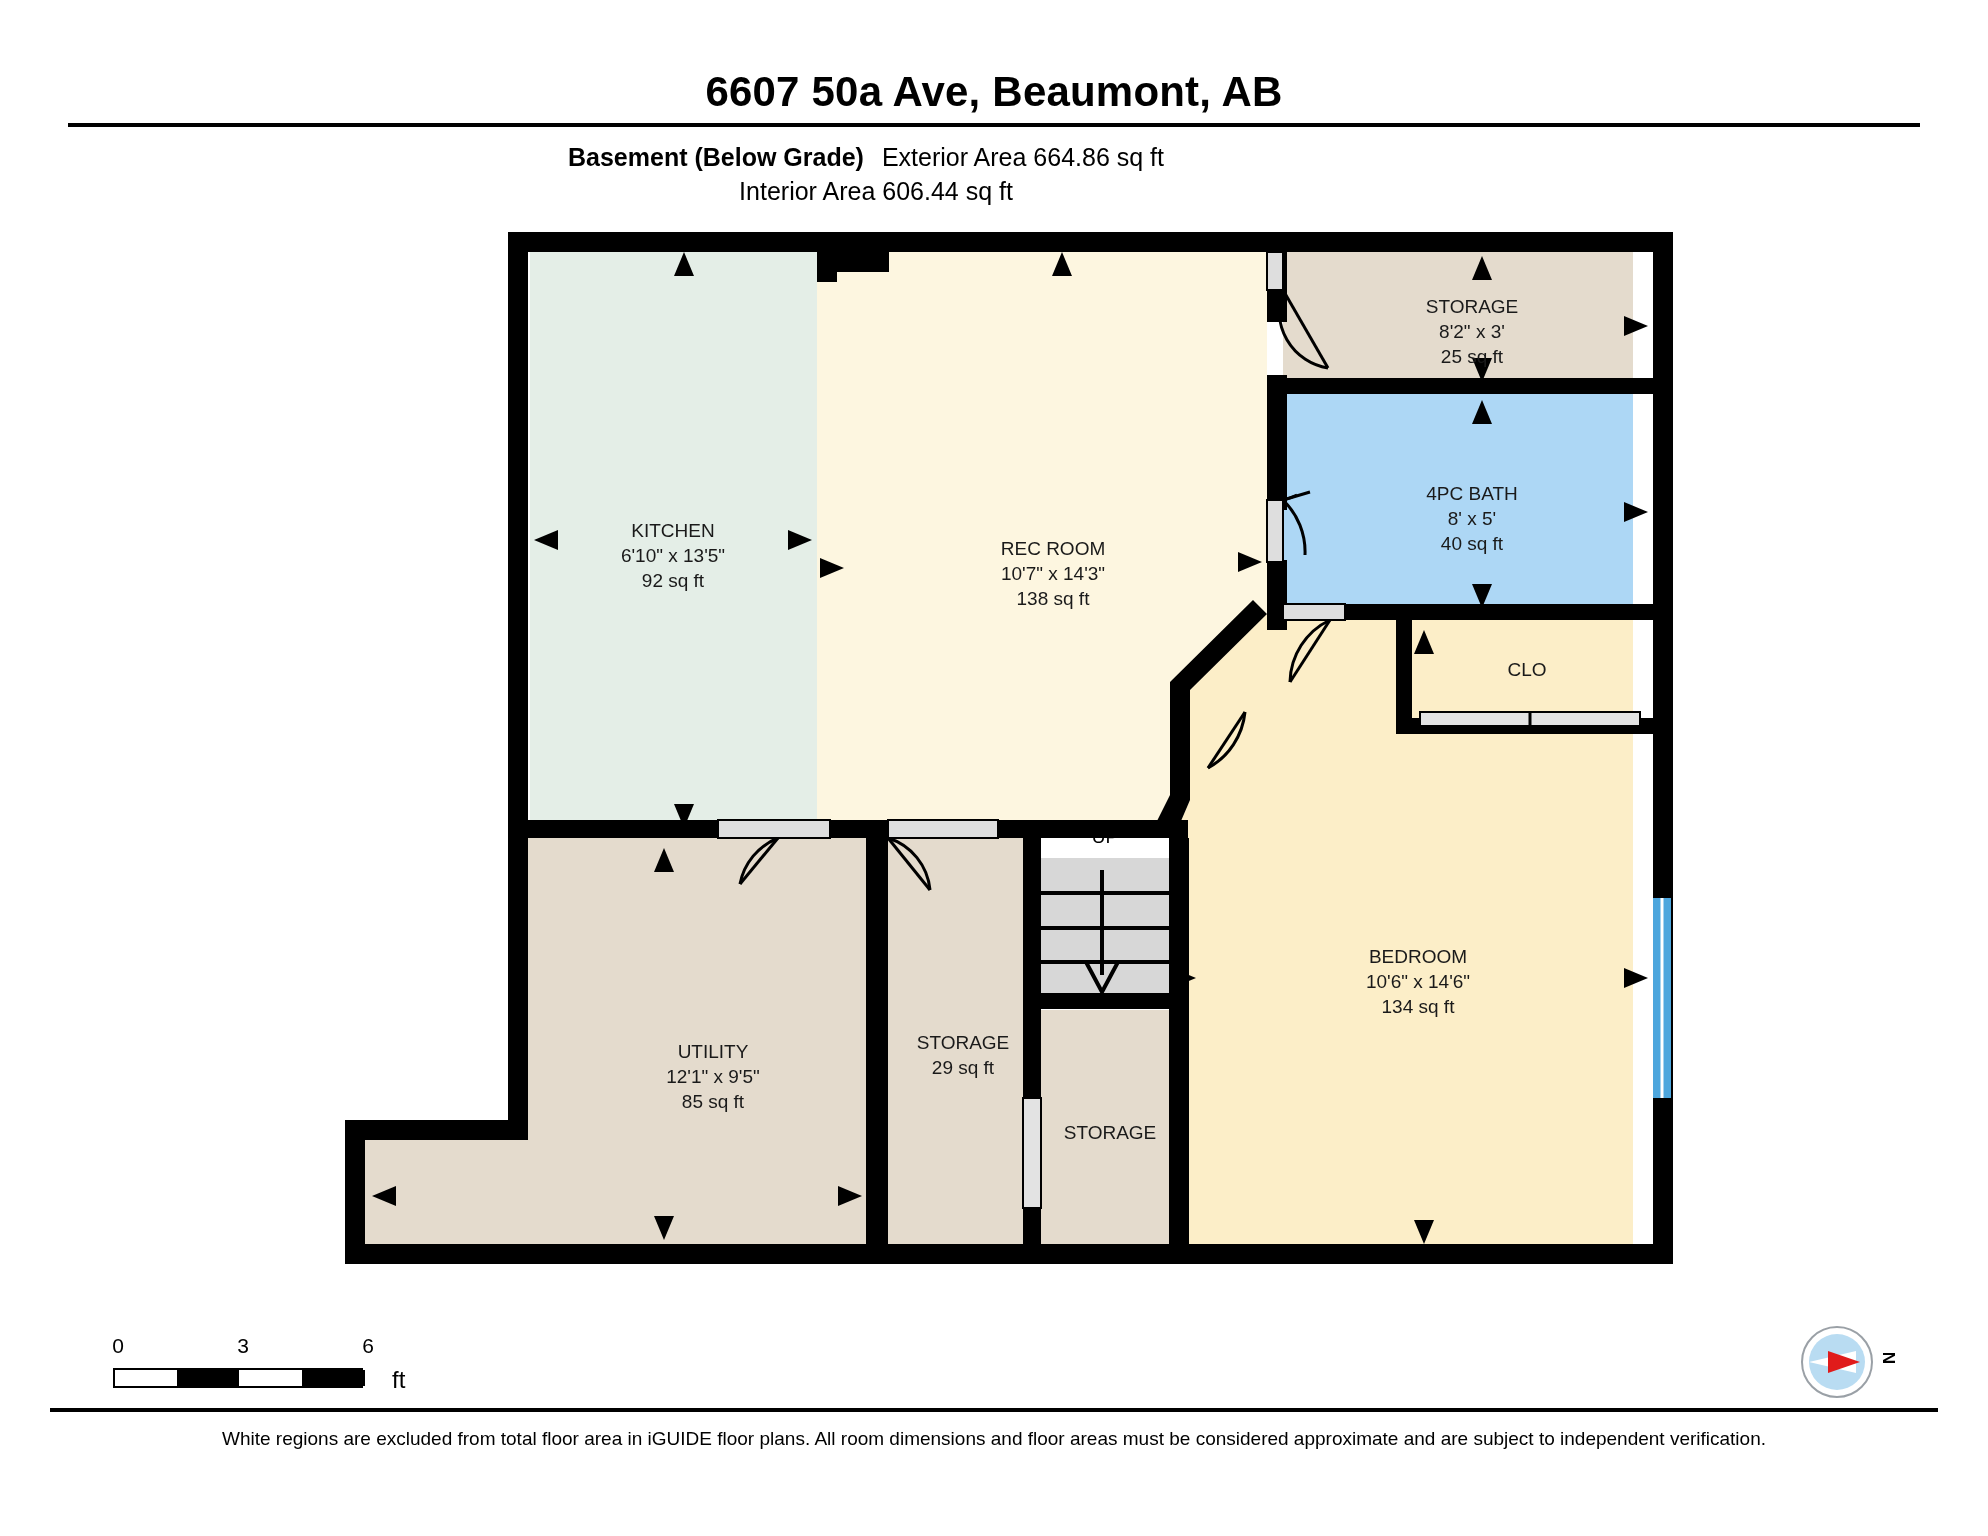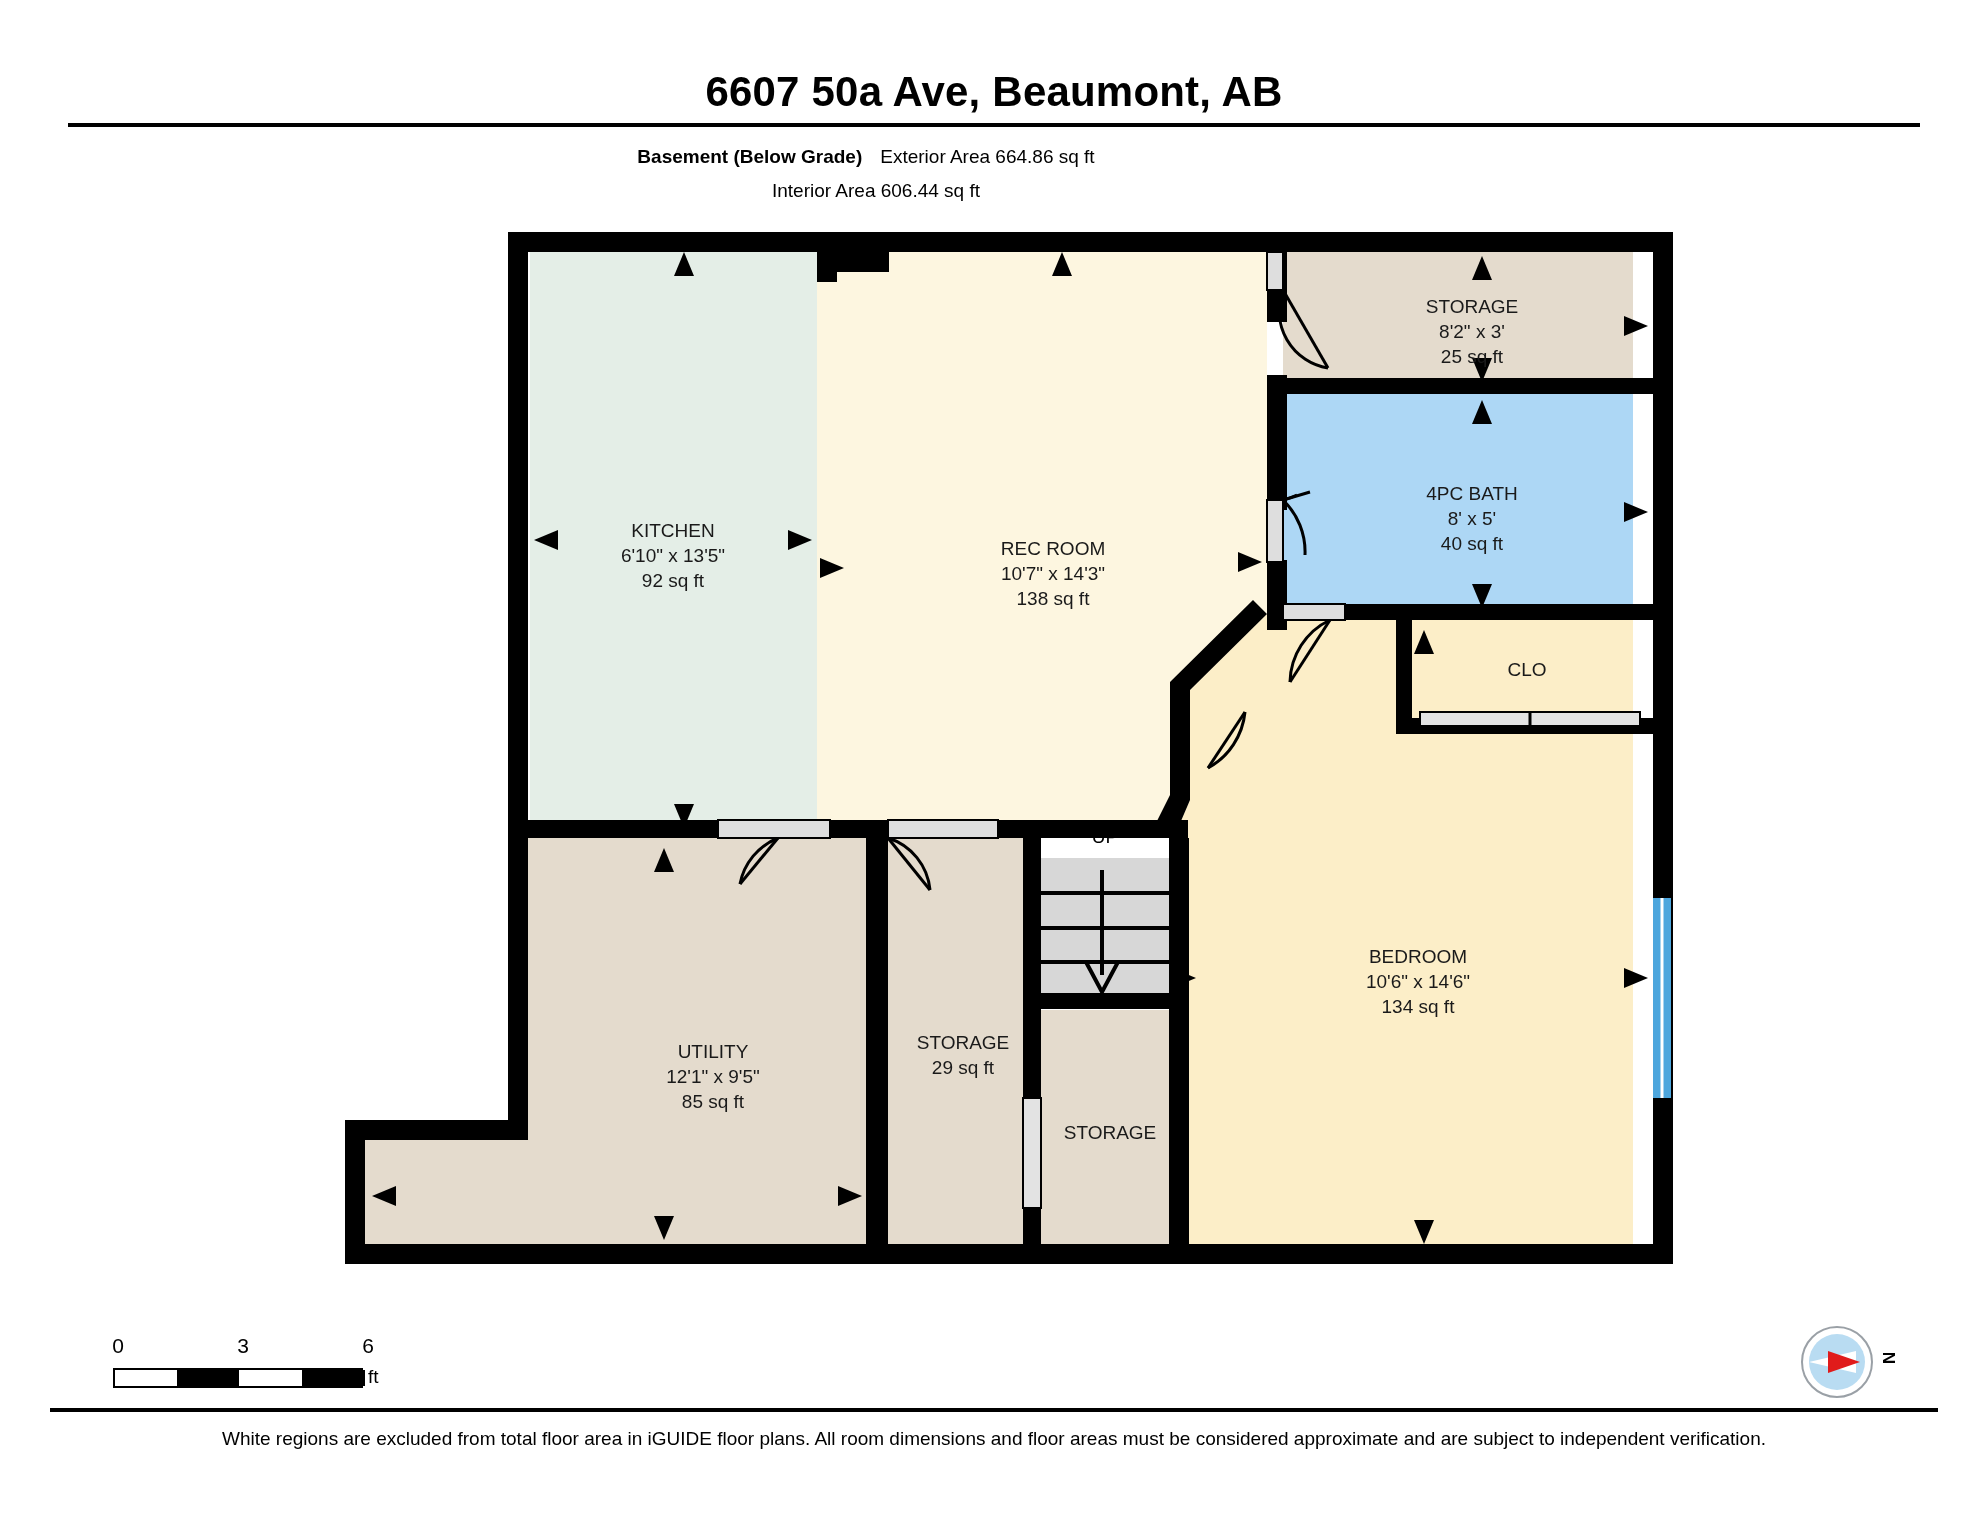--- a/index.html
+++ b/index.html
@@ -38,21 +38,21 @@
     width: 1852px;
     height: 4px;
     background: #000;
   }
   .meta {
     position: absolute;
     top: 140px;
     left: 0;
     width: 1732px;
     text-align: center;
-    font-size: 19px;
+    font-size: 25px;
     line-height: 34px;
   }
   .meta .l1 { white-space: nowrap; }
   .meta .floor-label { font-weight: bold; margin-right: 18px; }
   .meta .l2 { white-space: nowrap; padding-left: 20px; }
 
   
   .plan {
     position: absolute;
     top: 0;
@@ -86,23 +86,23 @@
     width: 1988px;
     height: 24px;
     font-size: 21px;
   }
   .scale-ticks span {
     position: absolute;
     transform: translateX(-50%);
   }
   .scale-unit {
     position: absolute;
-    left: 368px;
+    left: 392px;
     top: 1366px;
-    font-size: 19px;
+    font-size: 24px;
   }
   .prepared {
     position: absolute;
     top: 1352px;
     left: 0;
     width: 1988px;
     text-align: center;
     font-size: 21px;
   }
   .compass {

